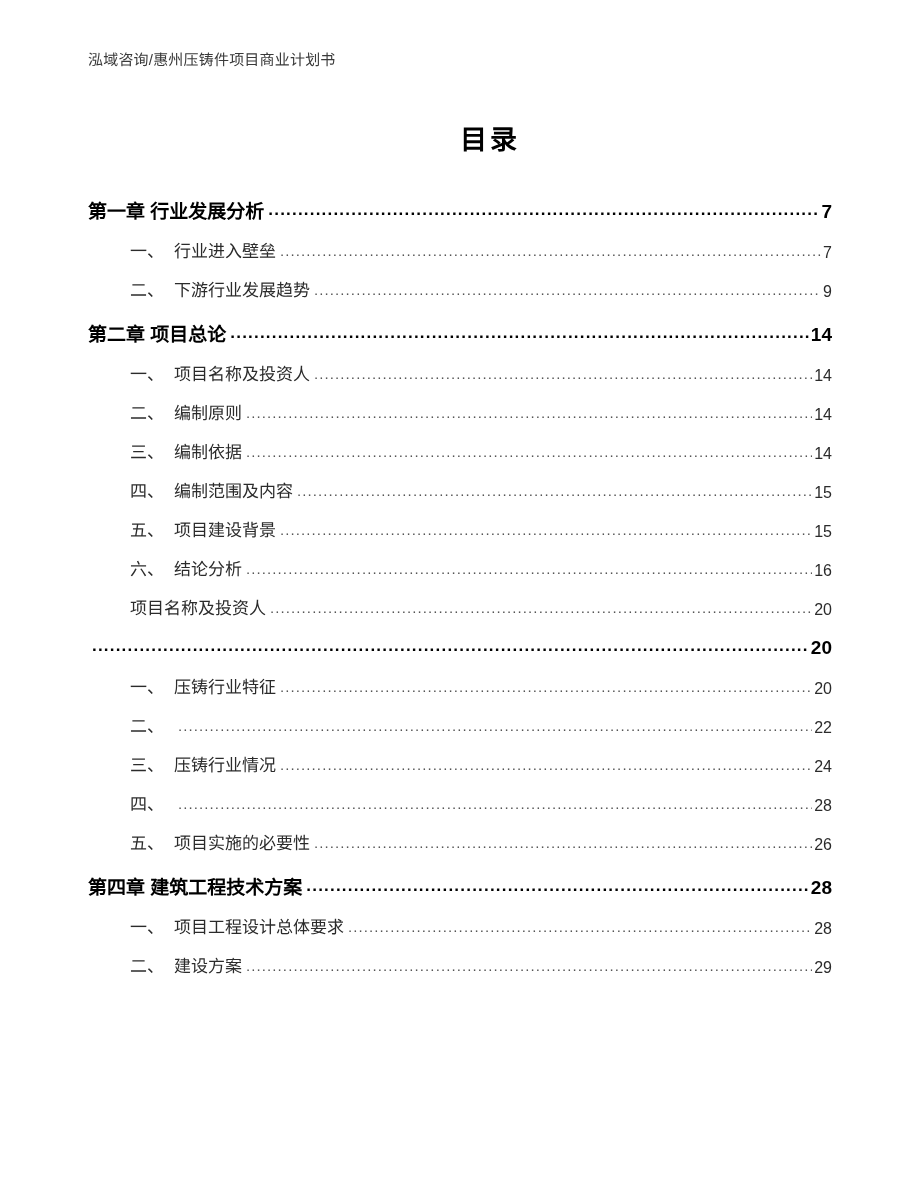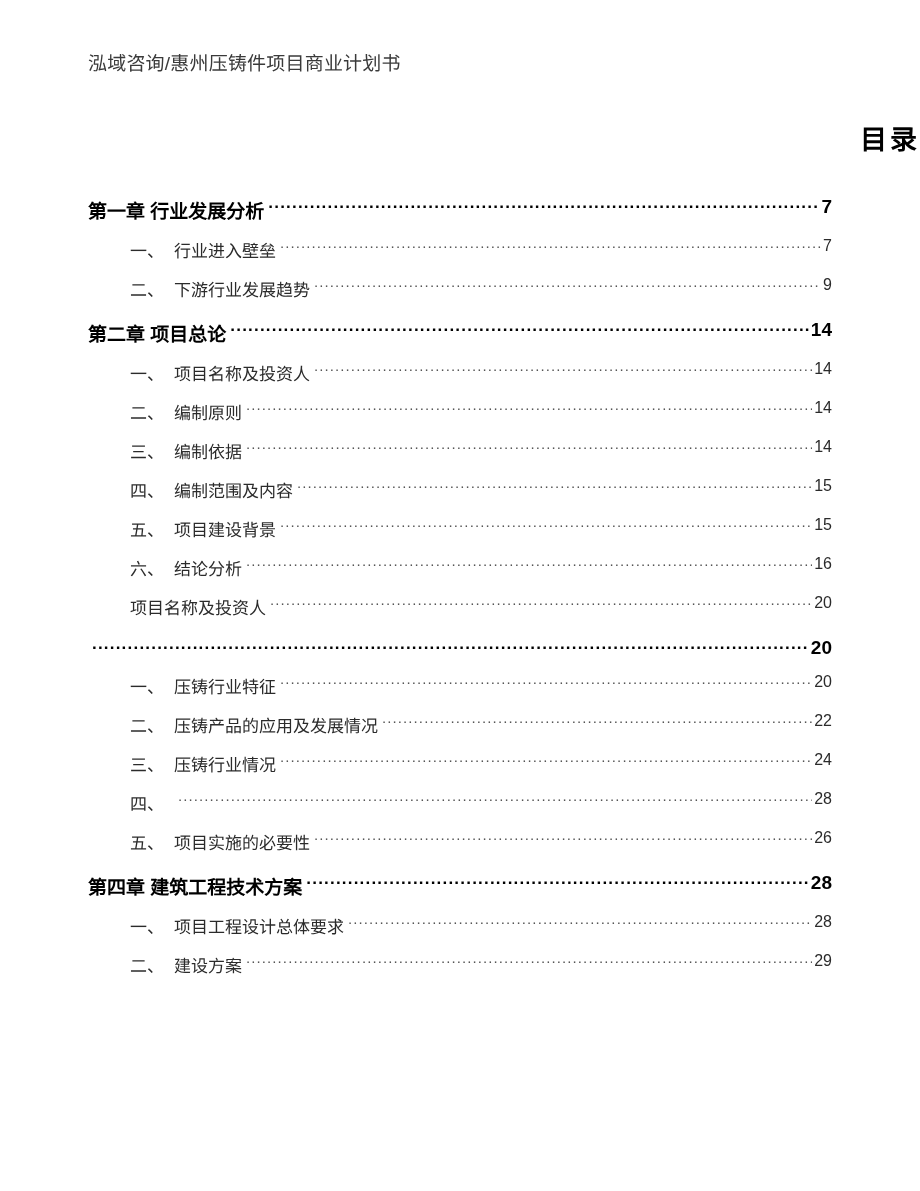--- a/index.html
+++ b/index.html
@@ -19,46 +19,46 @@
     background: #ffffff;
     box-sizing: border-box;
     overflow: hidden;
   }
   .header {
     position: absolute;
     top: 48px;
     left: 88px;
     right: 88px;
     font-family: Liberation Sans, sans-serif;
-    font-size: 19px;
+    font-size: 15px;
     color: #3a3a3a;
     letter-spacing: 0.2px;
   }
   .toc-title {
     position: absolute;
     top: 118px;
     left: 16px;
     right: 0;
-    text-align: right;
+    text-align: center;
     font-family: "Liberation Sans", "DejaVu Sans", sans-serif;
     font-size: 27px;
     font-weight: bold;
     color: #000000;
     letter-spacing: 3px;
     margin-left: 44px;
   }
   .toc {
     position: absolute;
     top: 178px;
     left: 88px;
     right: 88px;
   }
   .toc-entry {
     display: flex;
-    align-items: flex-start;
+    align-items: flex-end;
     width: 100%;
     box-sizing: border-box;
   }
   .toc-entry .label {
     white-space: nowrap;
     flex: 0 0 auto;
   }
   .toc-entry .leader {
     flex: 1 1 auto;
     min-width: 10px;
@@ -184,21 +184,20 @@
         <span class="page-no">20</span>
       </div>
       <div class="toc-entry lvl2">
         <span class="num">一、</span>
         <span class="label">压铸行业特征</span>
         <span class="leader">...............................................................................................................................................................</span>
         <span class="page-no">20</span>
       </div>
       <div class="toc-entry lvl2">
         <span class="num">二、</span>
-        <span class="label">压铸产品的应用及发展情况</span>
         <span class="leader">...............................................................................................................................................................</span>
         <span class="page-no">22</span>
       </div>
       <div class="toc-entry lvl2">
         <span class="num">三、</span>
         <span class="label">压铸行业情况</span>
         <span class="leader">...............................................................................................................................................................</span>
         <span class="page-no">24</span>
       </div>
       <div class="toc-entry lvl2">

